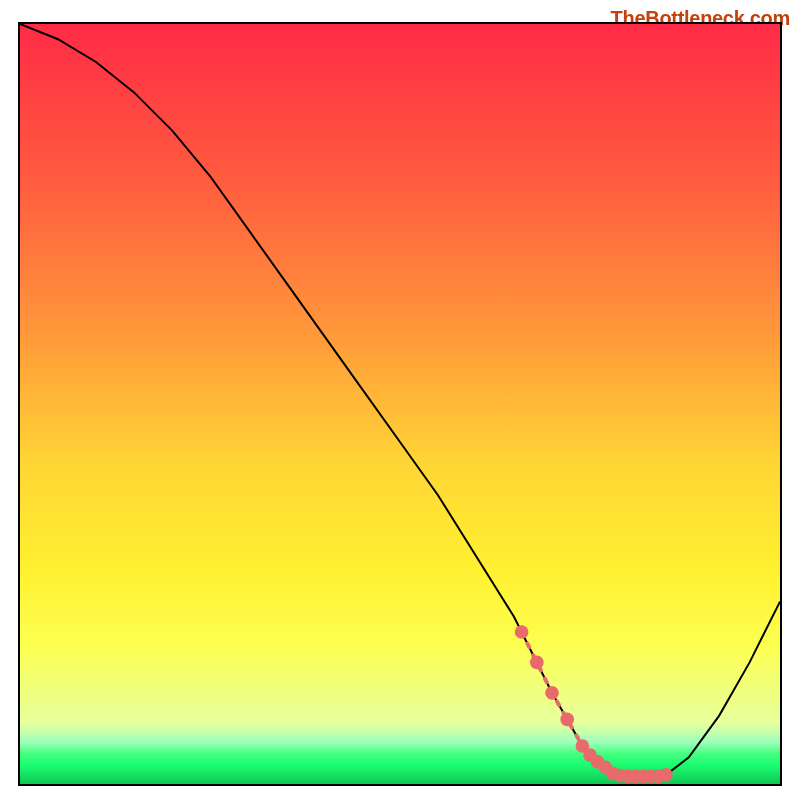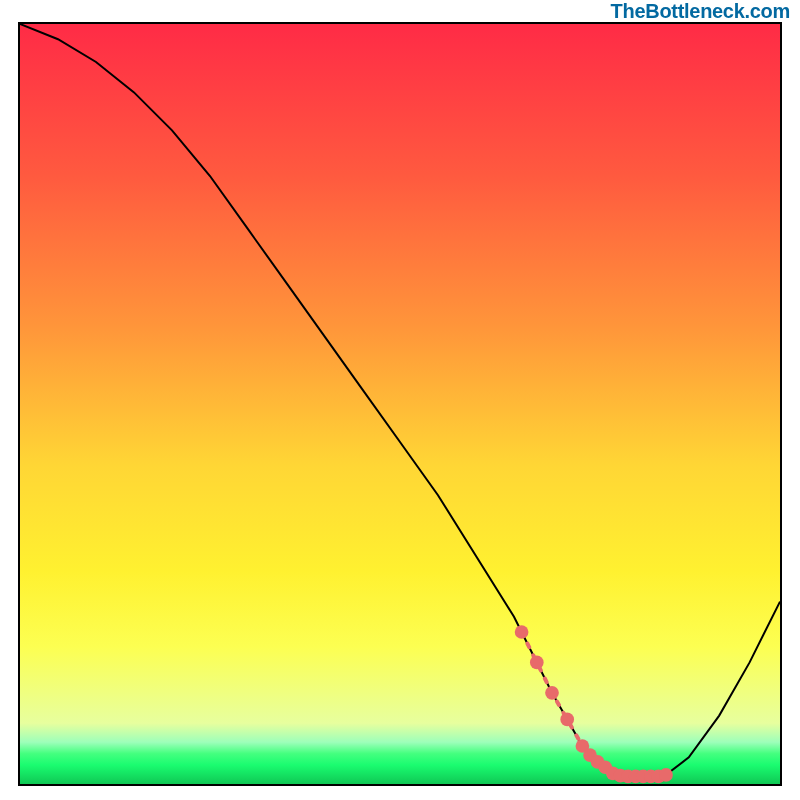--- a/index.html
+++ b/index.html
@@ -1,17 +1,17 @@
 <!DOCTYPE html>
 <html><head>
 <meta charset="utf-8">
 <style>
 html,body{margin:0;padding:0;width:800px;height:800px;background:#fff;overflow:hidden}
 .frame{position:relative;width:800px;height:800px}
-.watermark{position:absolute;top:0;right:10px;font:700 20px Arial,Helvetica,sans-serif;color:#0369a1;letter-spacing:-.3px}
+.watermark{position:absolute;top:7px;right:10px;font:700 20px Arial,Helvetica,sans-serif;color:#c2410c;letter-spacing:-.3px}
 .plot{position:absolute;left:18px;top:22px;width:764px;height:764px;border:2px solid #000;box-sizing:border-box;overflow:hidden}
 svg.bg{position:absolute;inset:0;width:100%;height:100%}
 svg.curve{position:absolute;inset:0;width:100%;height:100%}
 svg.dots{position:absolute;inset:0;width:100%;height:100%}
 </style>
 </head>
 <body>
 
 <div class="frame">
   <div class="watermark">TheBottleneck.com</div>

